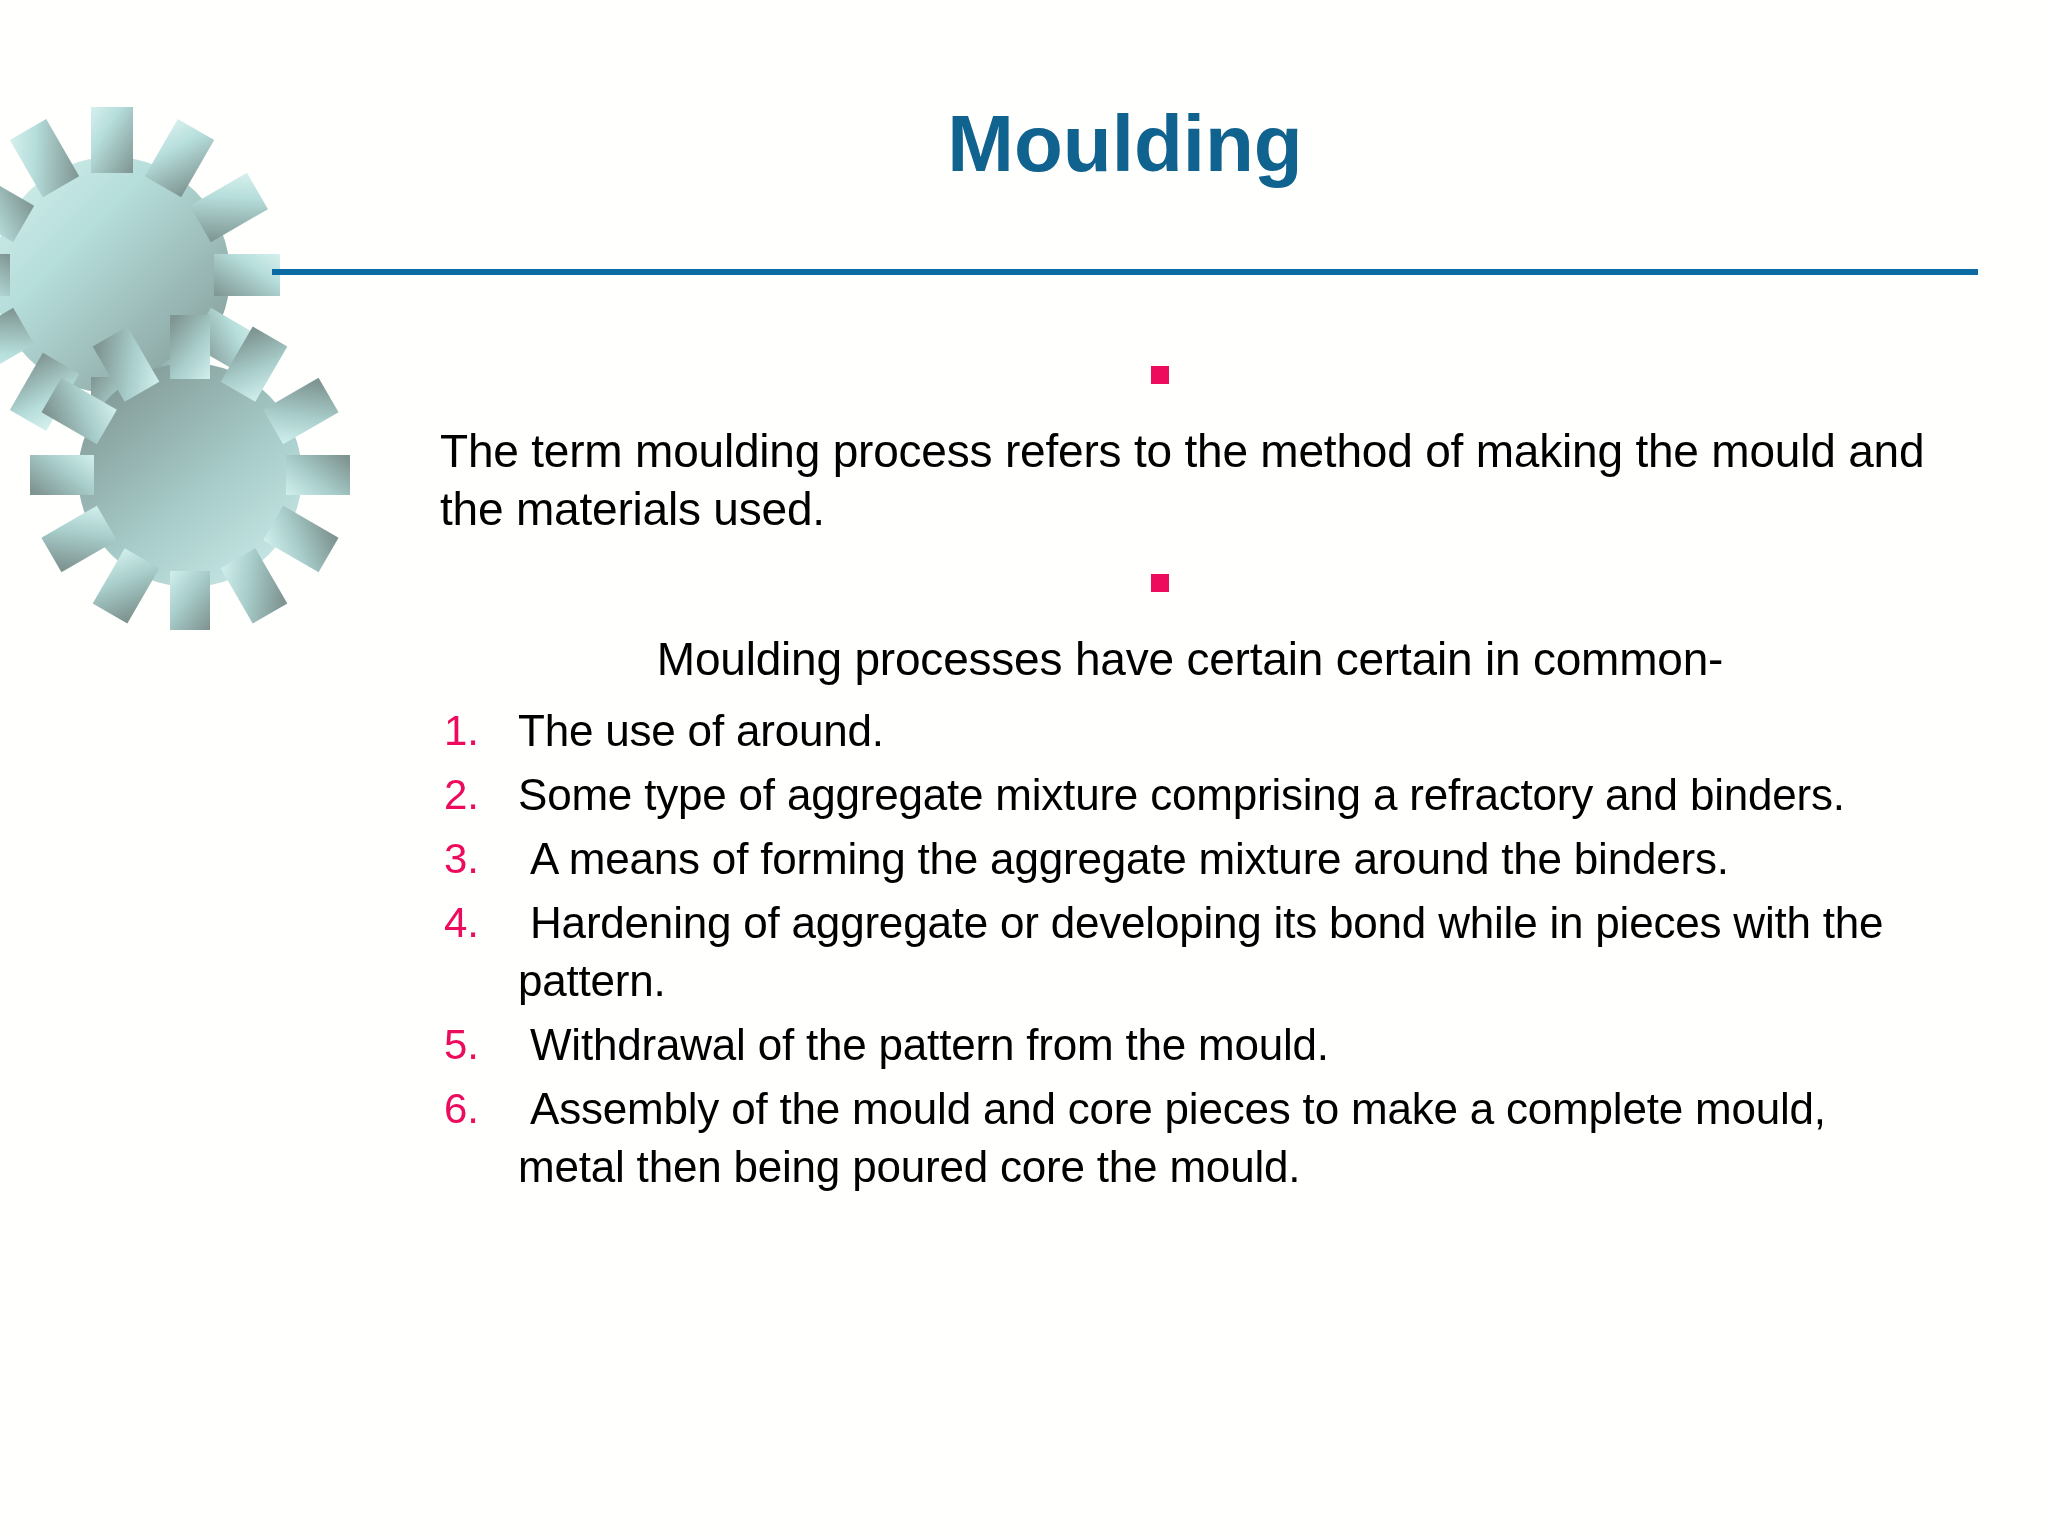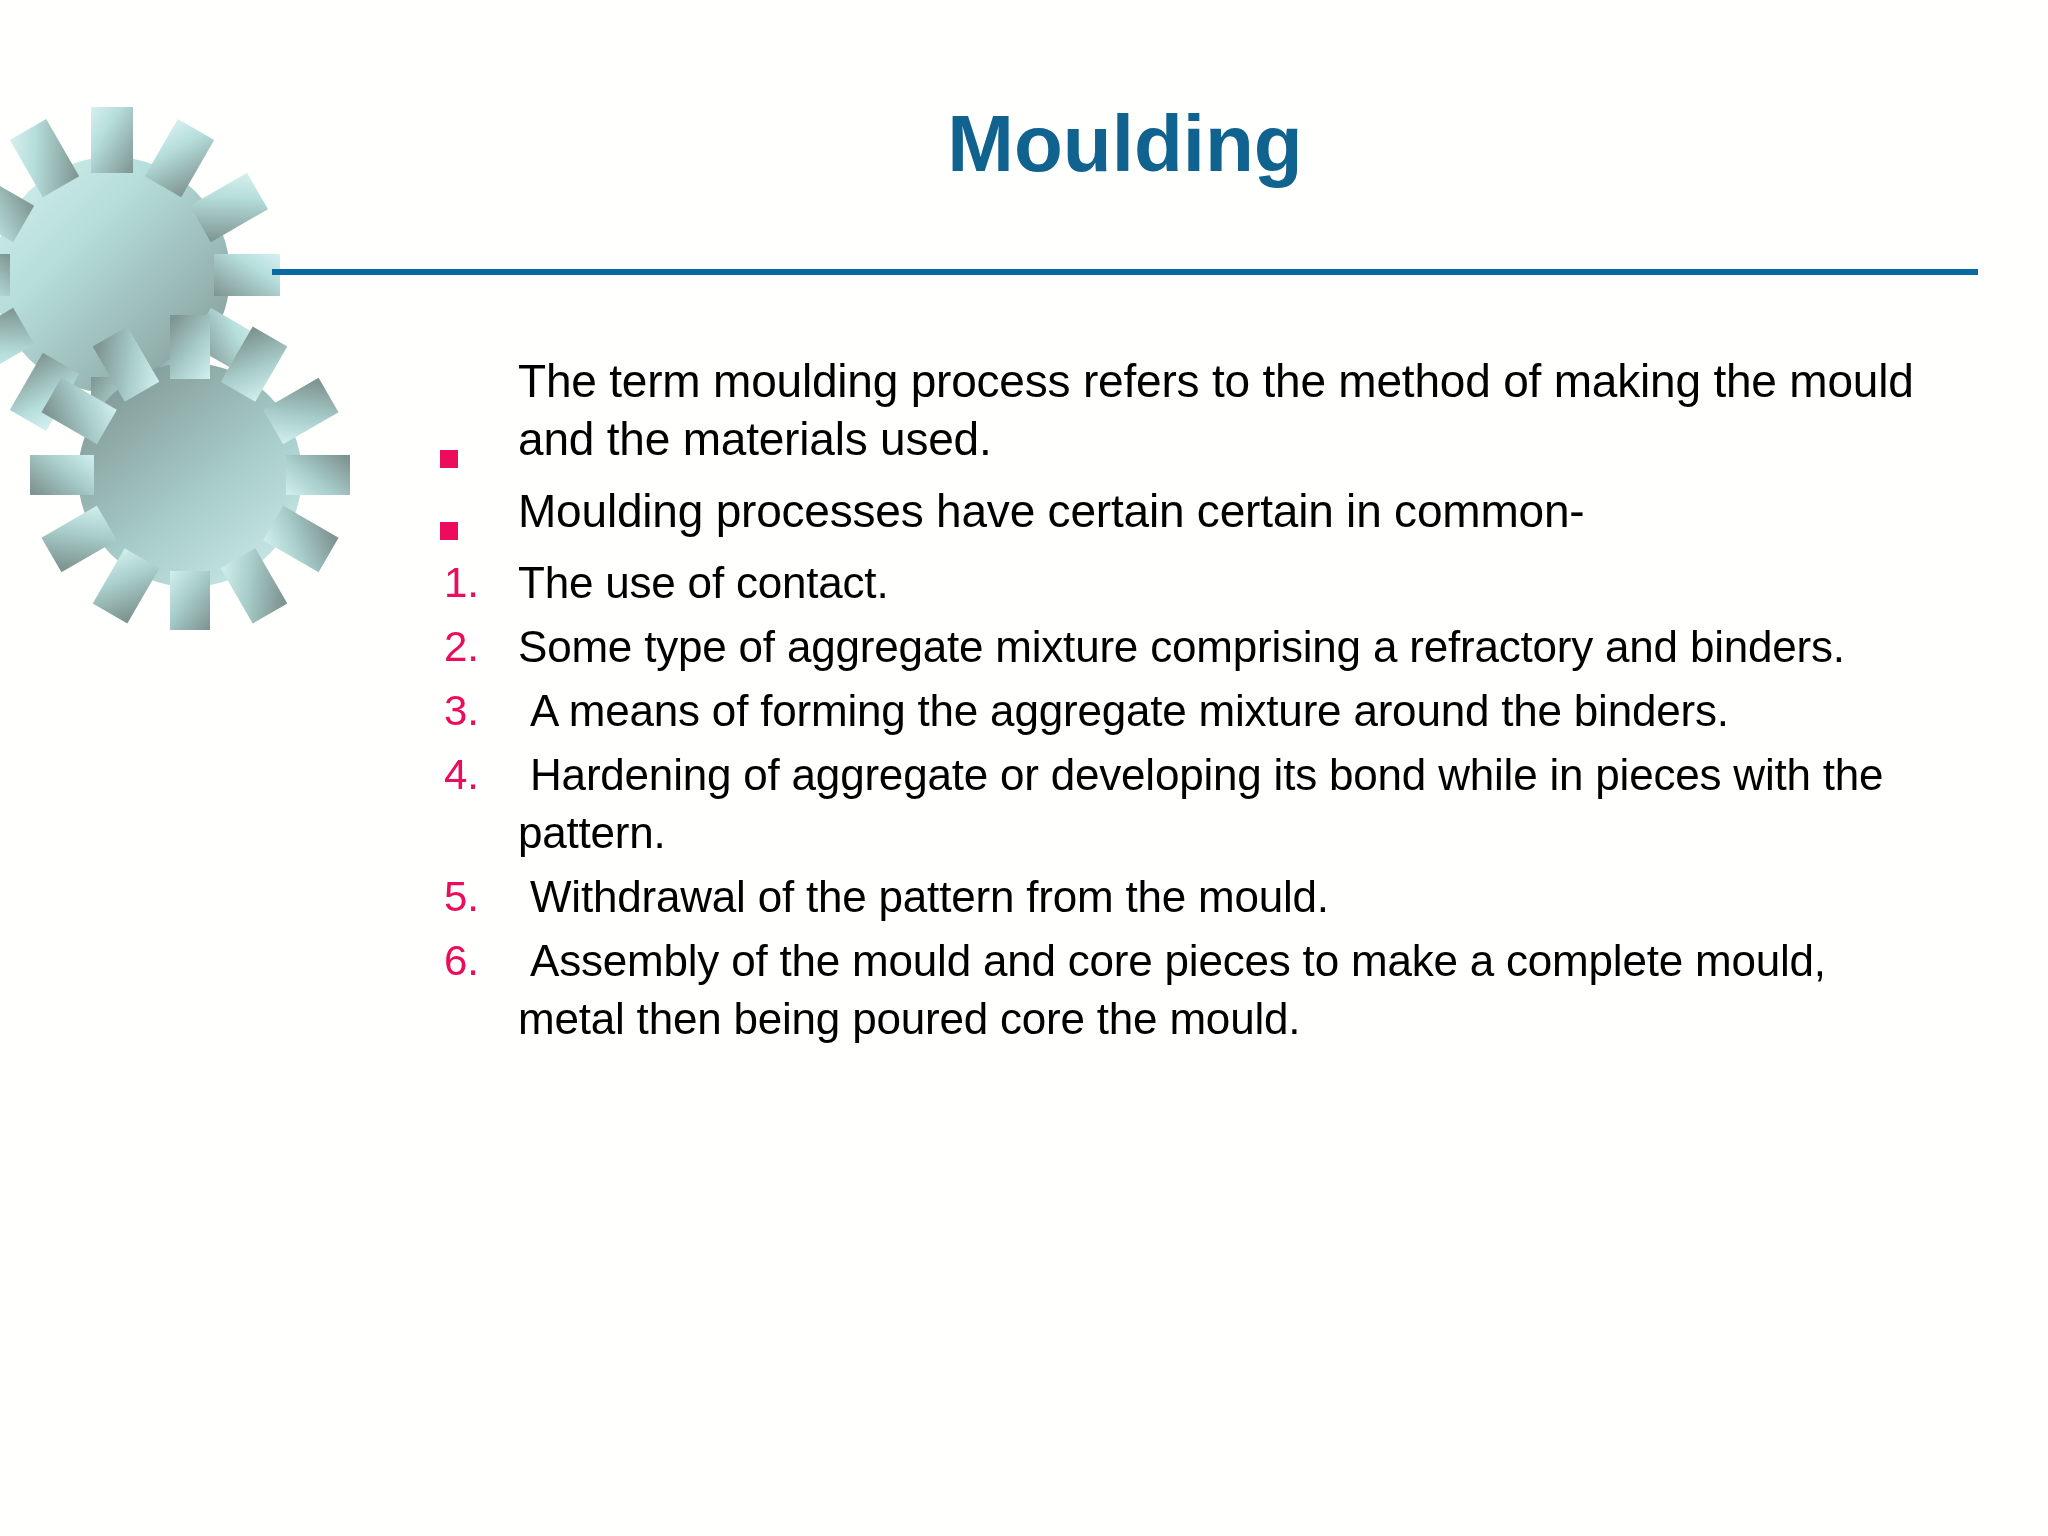--- a/index.html
+++ b/index.html
@@ -71,22 +71,23 @@
   #content-body {
     position: absolute;
     left: 440px;
     top: 340px;
     width: 1500px;
   }
 
   .bullet-item {
     position: relative;
     display: flex;
-    align-items: flex-end;
-    margin: 12px 0 14px 0;
+    align-items: center;
+    margin: 4px 0 14px 0;
+    flex-direction: column;
   }
   .bullet-marker {
     flex: 0 0 78px;
     width: 78px;
     padding-top: 22px;
     box-sizing: border-box;
   }
   .bullet-square {
     display: block;
     width: 18px;
@@ -204,21 +205,21 @@
 
     <div class="bullet-item">
       <span class="bullet-marker">
         <span class="bullet-square"></span>
       </span>
       <span class="bullet-text">Moulding processes have certain certain in common-</span>
     </div>
 
     <div class="number-item">
       <span class="number-marker">1.</span>
-      <span class="number-text">The use of contact.</span>
+      <span class="number-text">The use of around.</span>
     </div>
 
     <div class="number-item">
       <span class="number-marker">2.</span>
       <span class="number-text">Some type of aggregate mixture comprising a refractory and binders.</span>
     </div>
 
     <div class="number-item">
       <span class="number-marker">3.</span>
       <span class="number-text"> A means of forming the aggregate mixture around the binders.</span>

